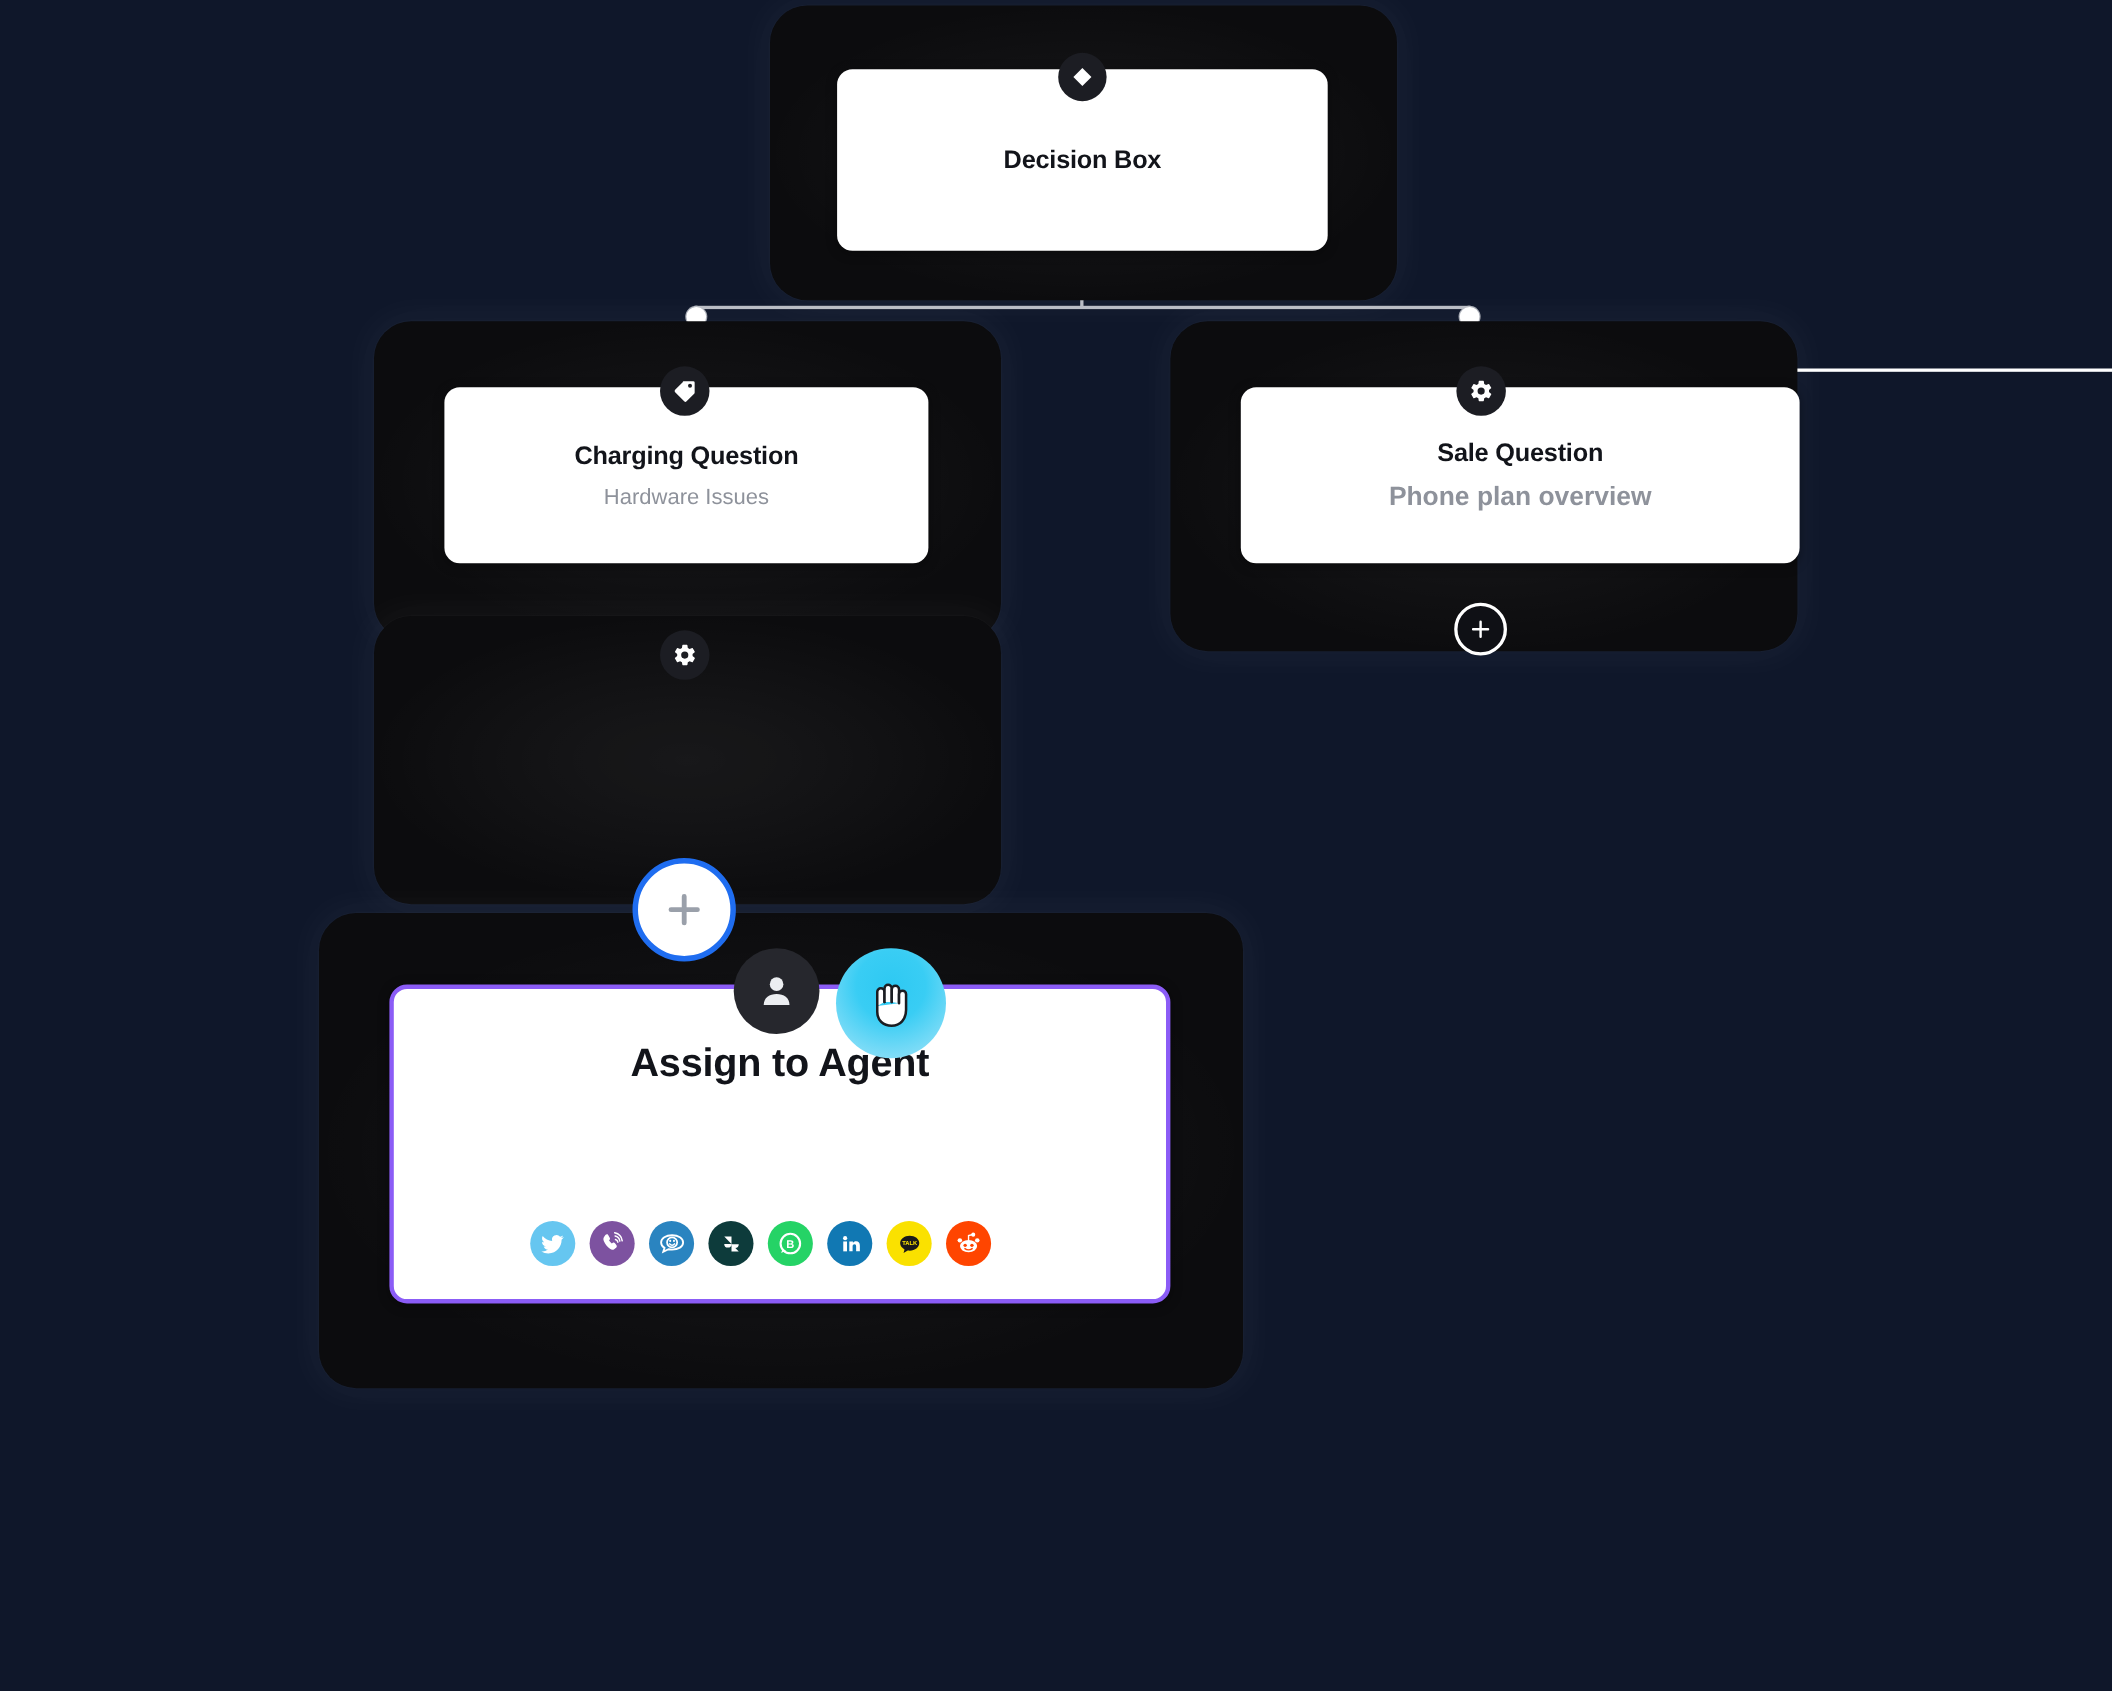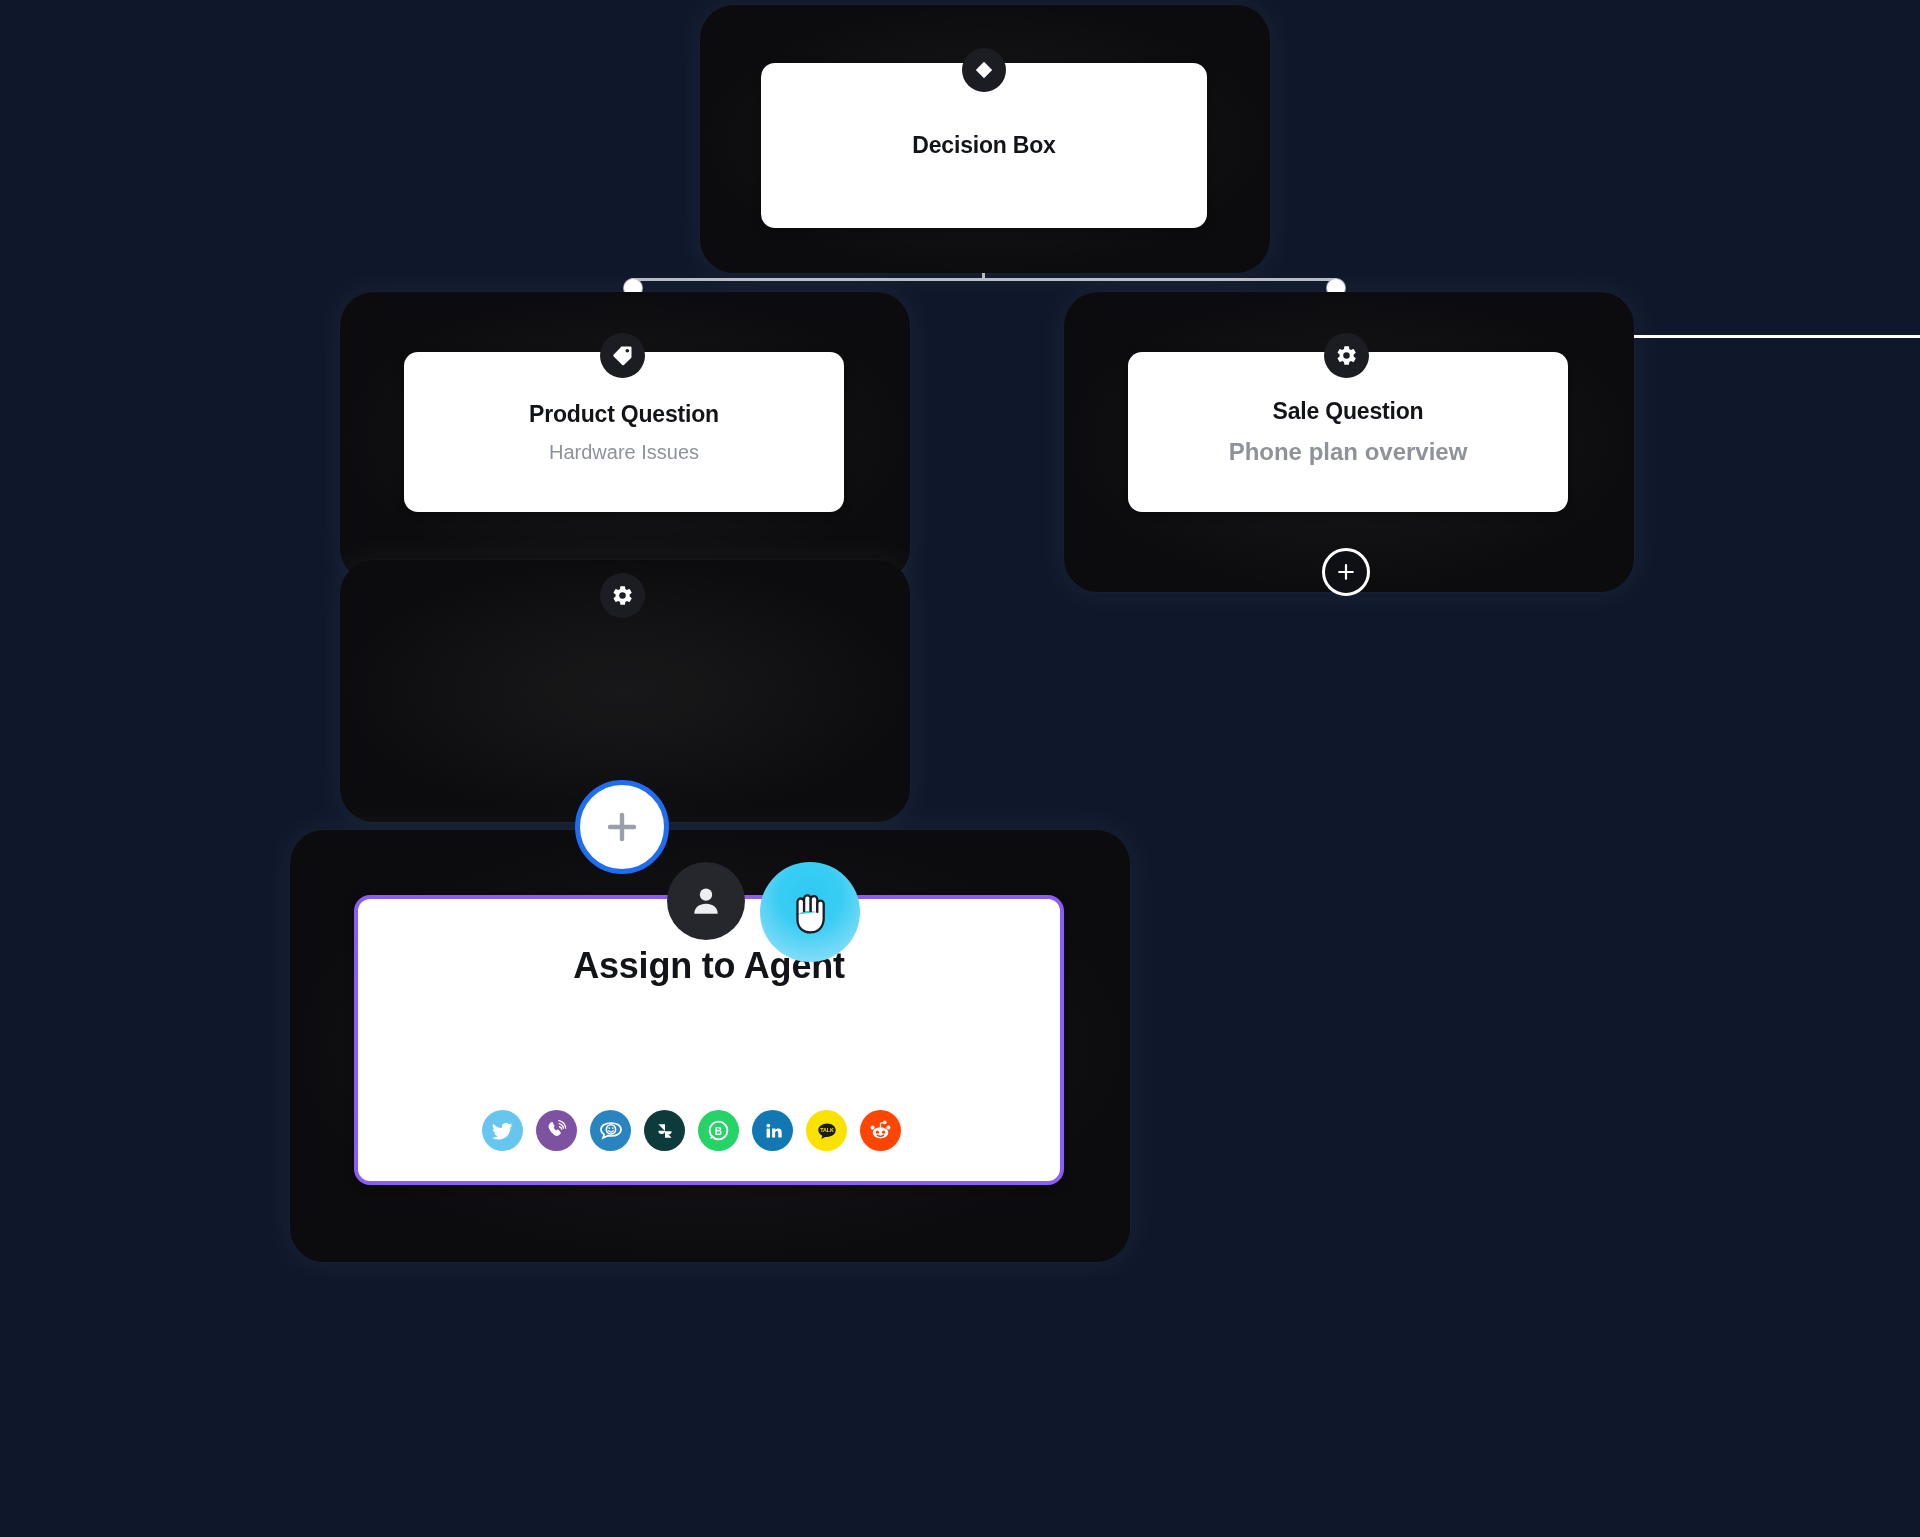--- a/index.html
+++ b/index.html
@@ -73,21 +73,21 @@
   #card-decision .card-title { font-size: 23px; }
 
   #card-product { left: 404px; top: 352px; width: 440px; height: 160px; }
   #card-product .card-title { font-size: 23px; margin-bottom: 13px; }
   #card-product .card-sub { font-size: 20px; }
 
   #card-phone { left: 404px; top: 592px; width: 440px; height: 160px; }
   #card-phone .card-title { font-size: 23px; margin-bottom: 13px; }
   #card-phone .card-sub { font-size: 20px; }
 
-  #card-sale { left: 1128px; top: 352px; width: 440px; height: 160px; }
+  #card-sale { left: 1128px; top: 352px; width: 508px; height: 160px; }
   #card-sale .card-title { font-size: 23px; margin-bottom: 13px; }
   #card-sale .card-sub { font-size: 24px; font-weight: bold; }
 
   #card-assign {
     left: 354px; top: 895px; width: 710px; height: 290px;
     border: 4px solid #8b5cf6;
     border-radius: 16px;
     justify-content: flex-start;
     padding-top: 46px;
   }
@@ -200,21 +200,21 @@
   <div class="card" id="card-decision">
     <div class="card-title">Decision Box</div>
   </div>
   <div class="badge badge-diamond">
     <svg width="22" height="22" viewBox="0 0 22 22" aria-hidden="true">
       <rect x="5.2" y="5.2" width="11.6" height="11.6" transform="rotate(45 11 11)" fill="#ffffff"></rect>
     </svg>
   </div>
 
   <div class="card" id="card-product">
-    <div class="card-title">Product Question</div>
+    <div class="card-title">Charging Question</div>
     <div class="card-sub">Hardware Issues</div>
   </div>
   <div class="badge badge-tag">
     <svg width="23" height="23" viewBox="0 0 24 24" aria-hidden="true">
       <path d="M10.6 2.6H20a1.4 1.4 0 0 1 1.4 1.4v9.4a1.6 1.6 0 0 1-.47 1.13l-7.2 7.2a1.6 1.6 0 0 1-2.26 0l-8.6-8.6a1.6 1.6 0 0 1 0-2.26l7.2-7.2A1.6 1.6 0 0 1 10.6 2.6z" fill="#ffffff"></path>
       <circle cx="17" cy="7" r="1.9" fill="#1c1d23"></circle>
     </svg>
   </div>
 
   <div class="badge badge-gear-phone">

